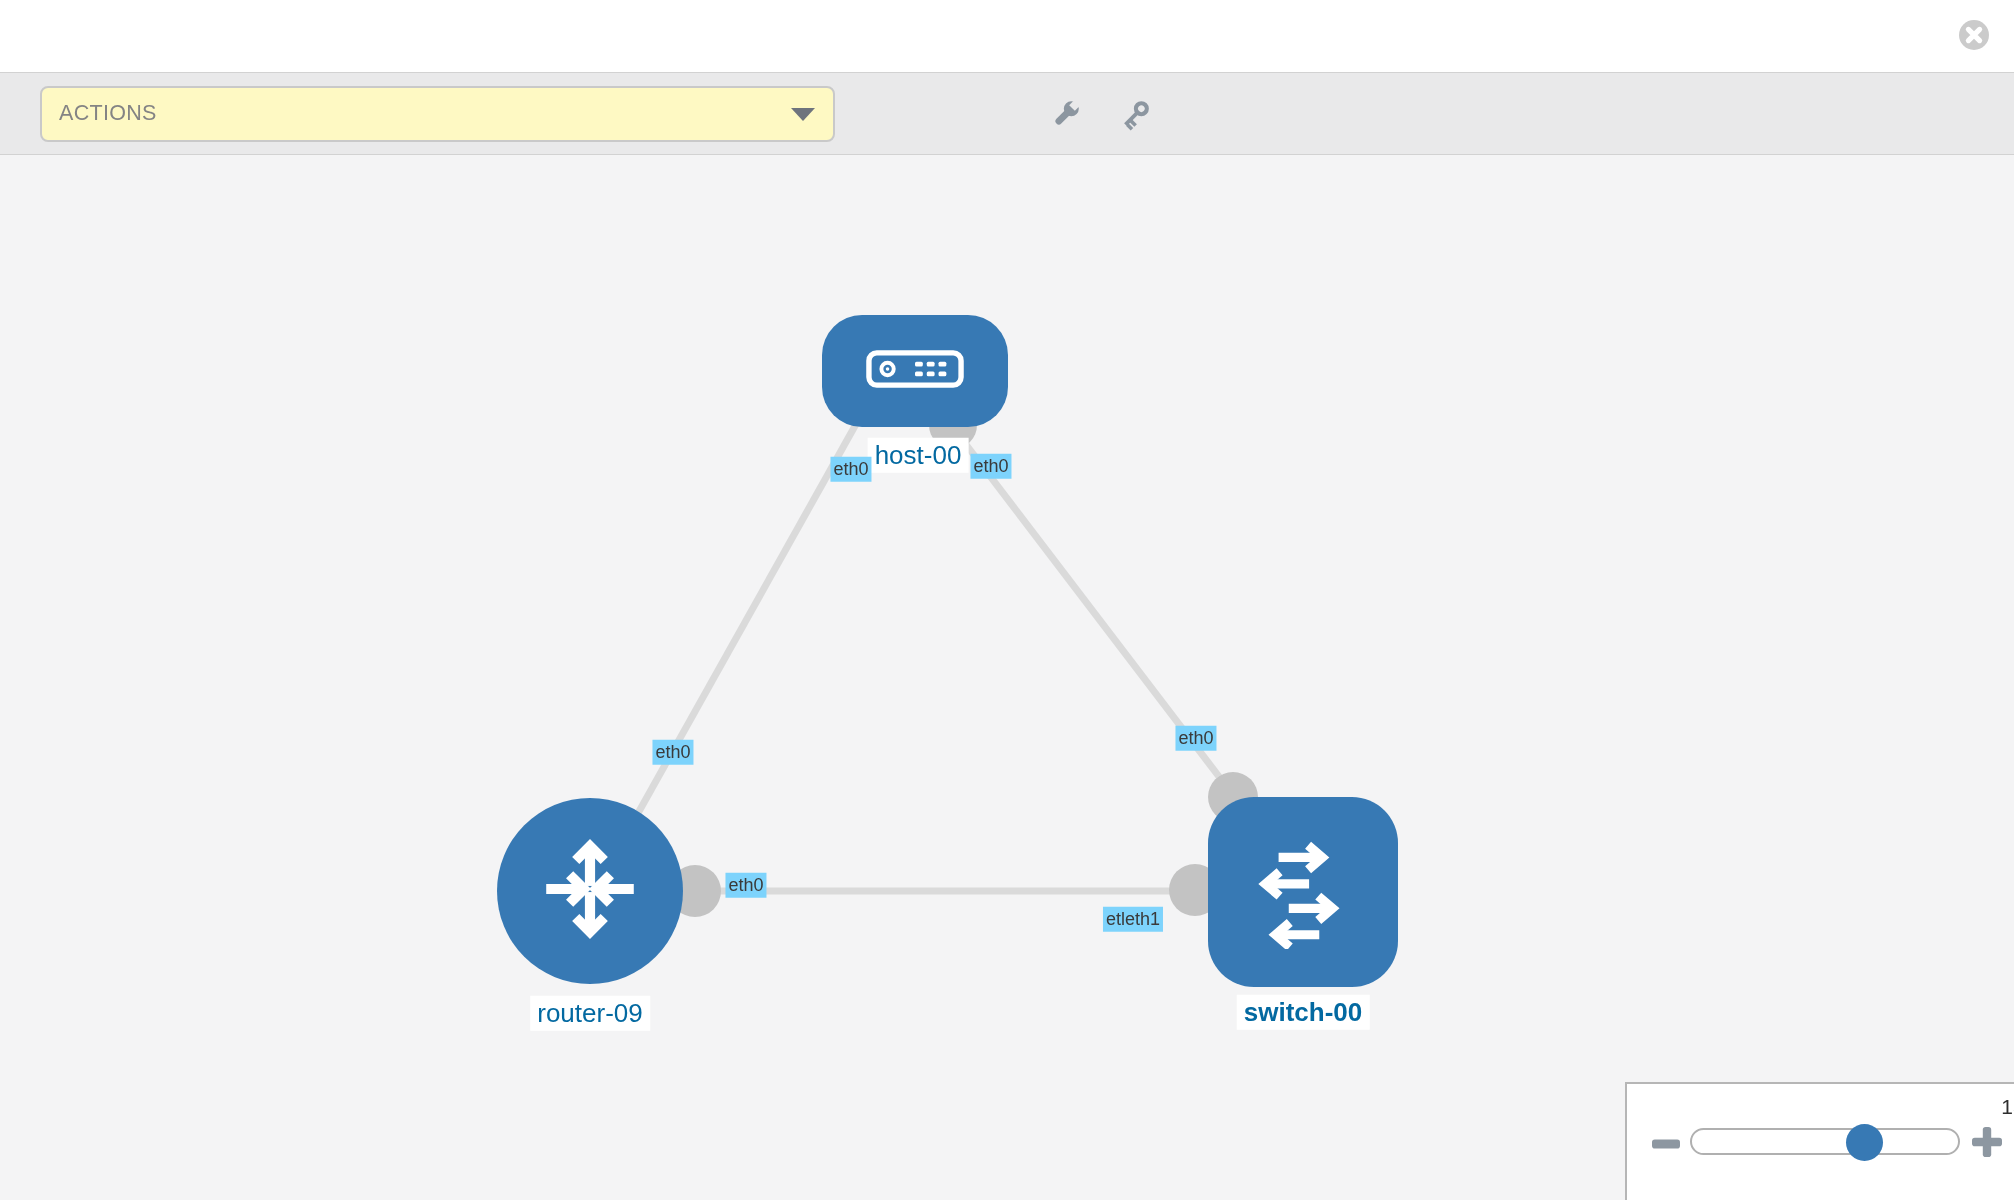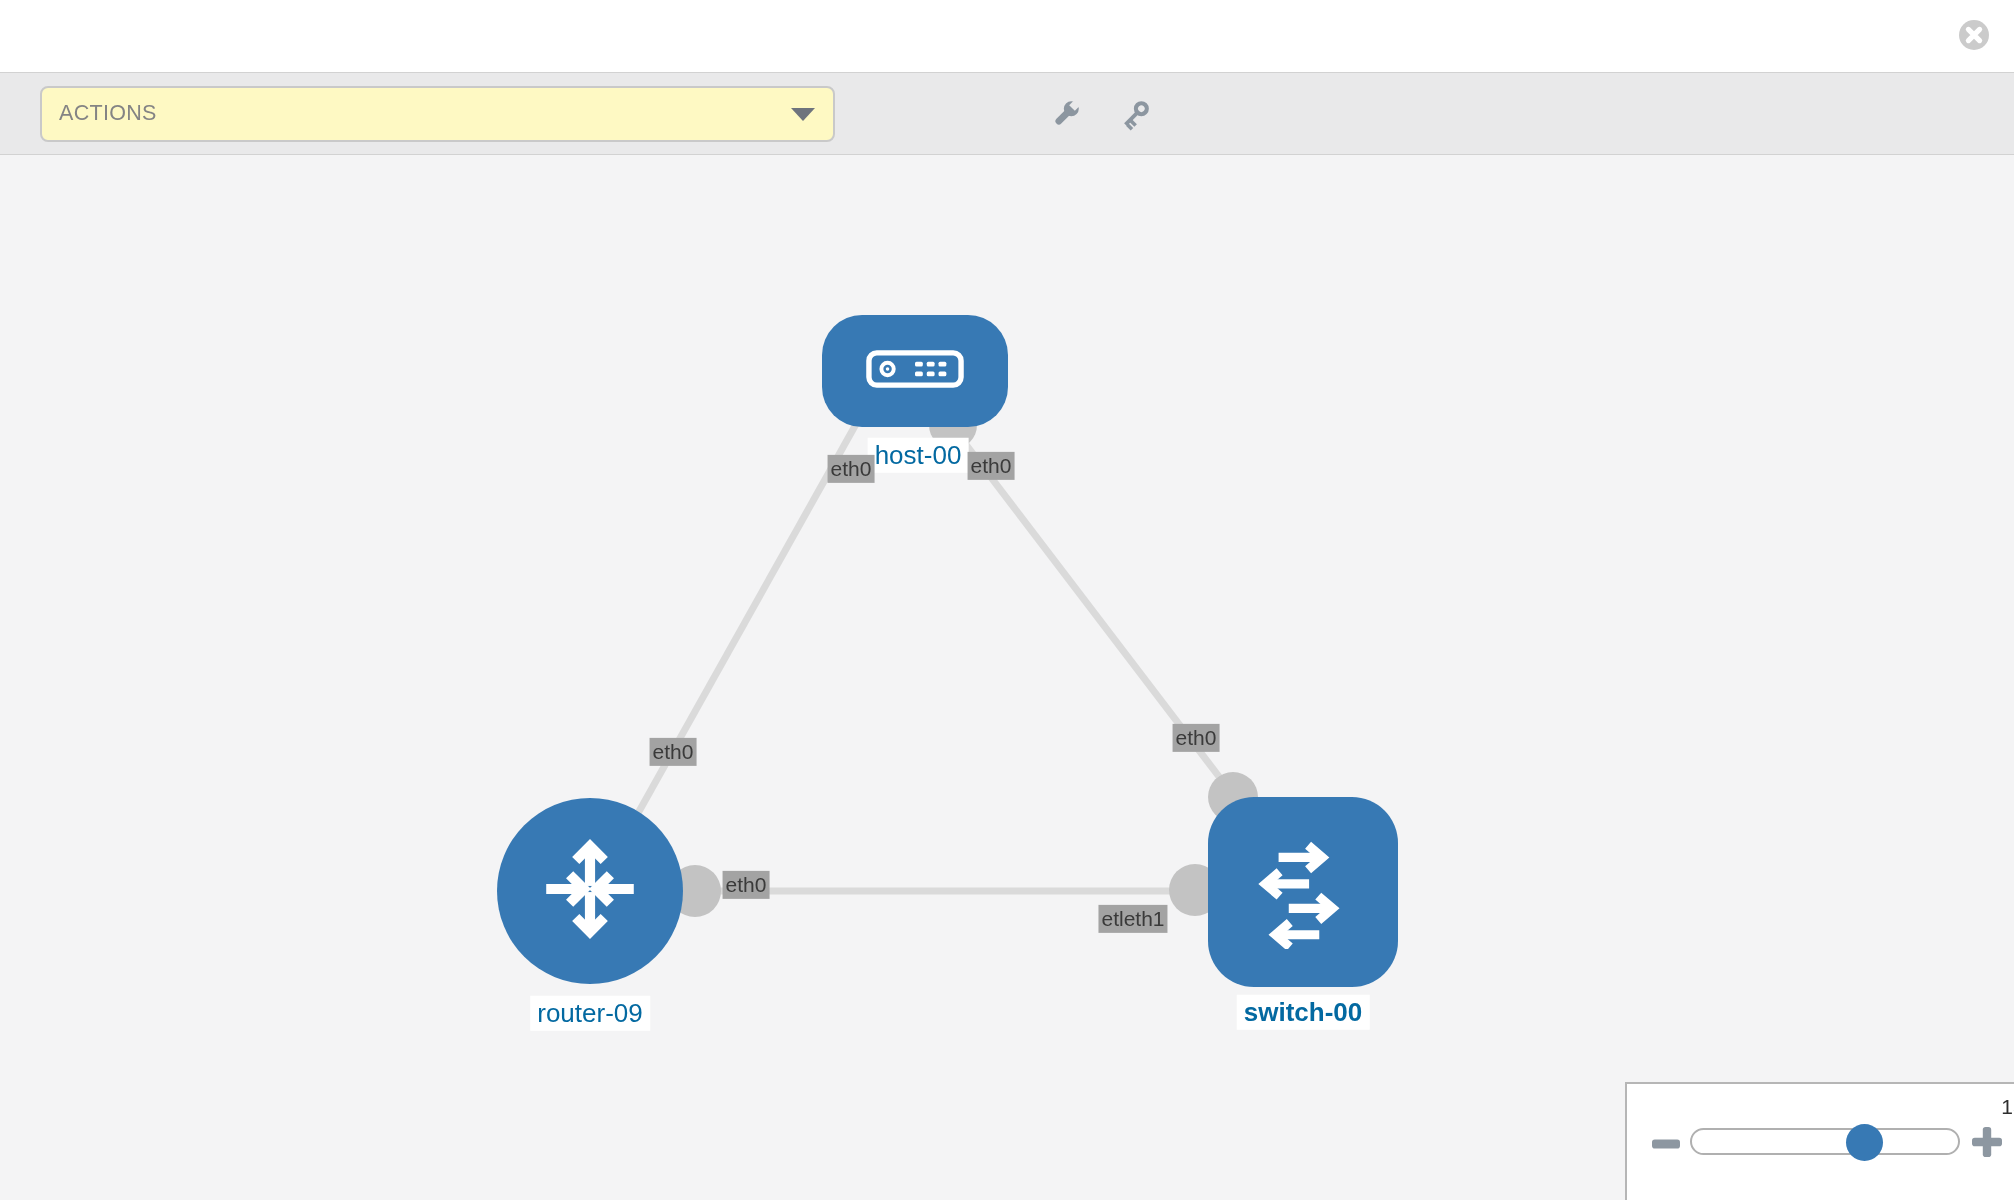--- a/index.html
+++ b/index.html
@@ -69,21 +69,21 @@
     position:absolute; z-index:4; transform:translate(-50%,-50%);
     background:#ffffff; color:#0369a1; font-size:26px; line-height:1.25;
     padding:1px 7px; white-space:nowrap;
   }
   .nl-host   { left:918px;  top:300px; }
   .nl-router { left:590px;  top:858px; }
   .nl-switch { left:1303px; top:857px;font-weight:bold; }
 
   .iface-label {
     position:absolute; z-index:4; transform:translate(-50%,-50%);
-    background:#a3a3a3; color:#3a3a3a; font-size:21px; line-height:1.25;
+    background:#7dd3fc; color:#3a3a3a; font-size:18px; line-height:1.25;
     padding:1px 3px; white-space:nowrap;
   }
   .if-host-left   { left:851px;  top:314px; }
   .if-host-right  { left:991px;  top:311px; }
   .if-router-top  { left:673px;  top:597px; }
   .if-switch-top  { left:1196px; top:583px; }
   .if-mid-left    { left:746px;  top:730px; }
   .if-mid-right   { left:1120px; top:764px;margin-left:13px; }
 
   

